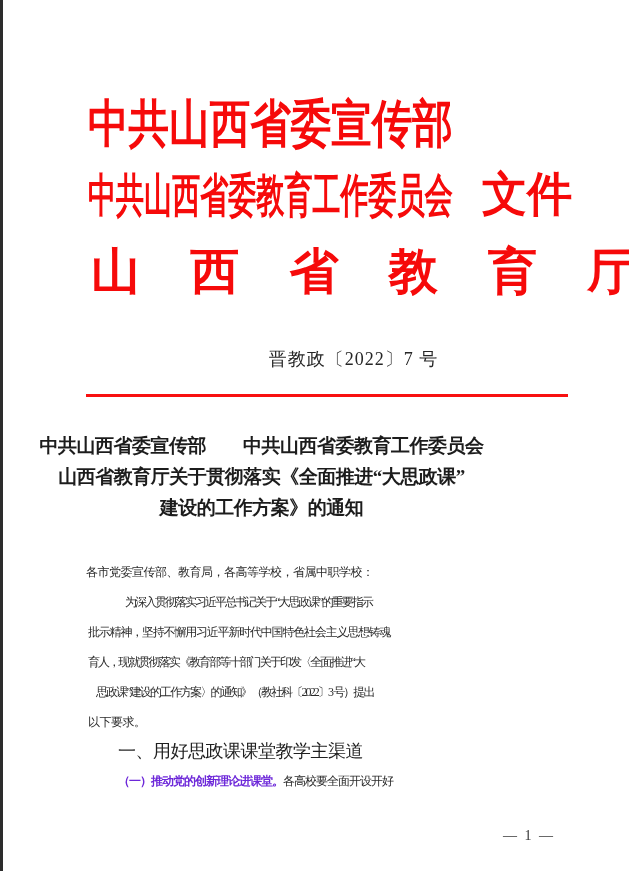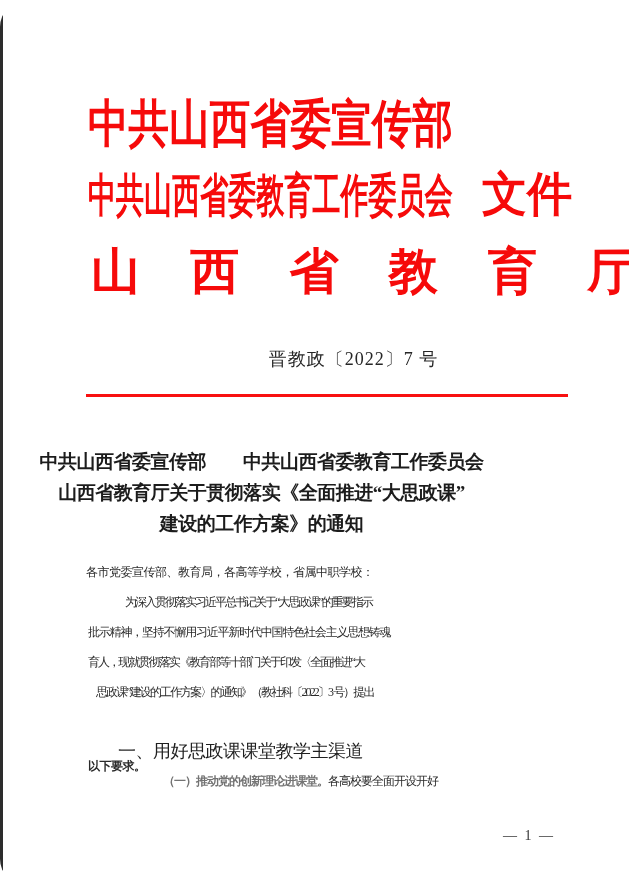--- a/index.html
+++ b/index.html
@@ -3,21 +3,20 @@
 <meta charset="utf-8">
 <style>
   html, body { margin: 0; padding: 0; background: #ffffff; }
   .page {
     position: relative;
     width: 629px;
     height: 886px;
     background: #ffffff;
     overflow: hidden;
     font-family: "Liberation Serif", "DejaVu Serif", serif;
-    border-radius: 27px;
   }
   
   .scan-edge {
     position: absolute;
     left: 0; top: 0;
     width: 3px; height: 871px;
     background: #2c2c2c;
   }
   
   .red { color: #f60a0a; }
@@ -46,21 +45,21 @@
   
   .red-rule {
     position: absolute;
     left: 86px; top: 394px;
     width: 482px; height: 3px;
     background: #f81010;
   }
   
   .title-block {
     position: absolute;
-    left: 0; top: 446px;
+    left: 0; top: 430px;
     width: 523px;
     text-align: center;
     font-size: 19px;
     font-weight: bold;
     color: #1c1c1c;
     line-height: 31px;
     letter-spacing: -0.5px;
   }
   
   .body-line {
@@ -69,34 +68,33 @@
     font-size: 12px;
     color: #2a2a2a;
     letter-spacing: -1px;
     line-height: 20px;
   }
   .salutation { left: 86px; top: 562px; letter-spacing: -0.5px; }
   .b1 { left: 125px; top: 592px; letter-spacing: -2px; }
   .b2 { left: 88px;  top: 622px; letter-spacing: -1.2px; }
   .b3 { left: 88px;  top: 652px; letter-spacing: -1.9px; }
   .b4 { left: 96px;  top: 682px; letter-spacing: -1.9px; }
-  .b5 { left: 88px;  top: 756px; letter-spacing: -0.5px; font-weight: bold; }
+  .b5 { left: 88px;  top: 712px; letter-spacing: -0.5px; }
   .sec-heading {
     left: 118px; top: 741px;
     font-family: "Liberation Sans", "DejaVu Sans", sans-serif;
     font-weight: normal;
     font-size: 18px;
     color: #1f1f1f;
     letter-spacing: -0.5px;
   }
   .sub-line { left: 118px; top: 771px; letter-spacing: -1px; }
   .sub-bold {
     font-weight: bold;
-    color: #737373;
-    margin-left: 45px;
+    color: #6d28d9;
   }
   
   .page-number {
     position: absolute;
     left: 503px; top: 828px;
     font-size: 14px;
     color: #333333;
     letter-spacing: 2px;
     white-space: nowrap;
   }

